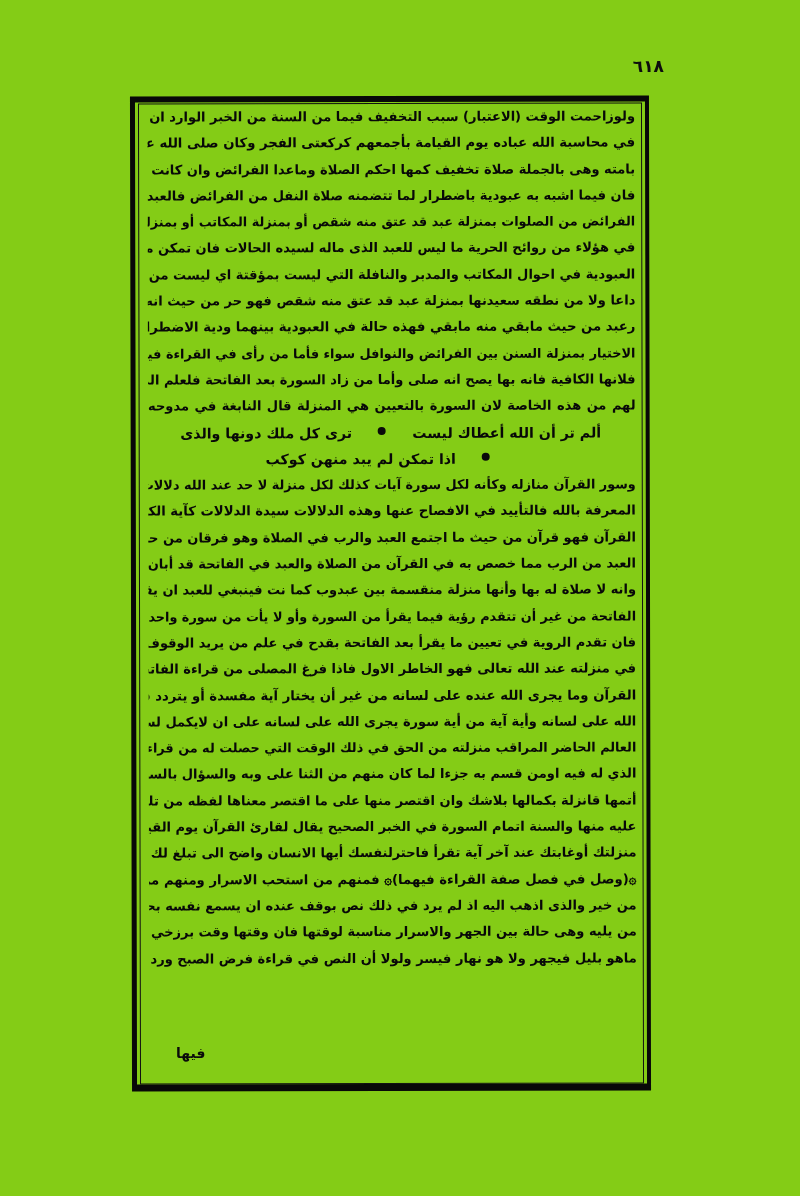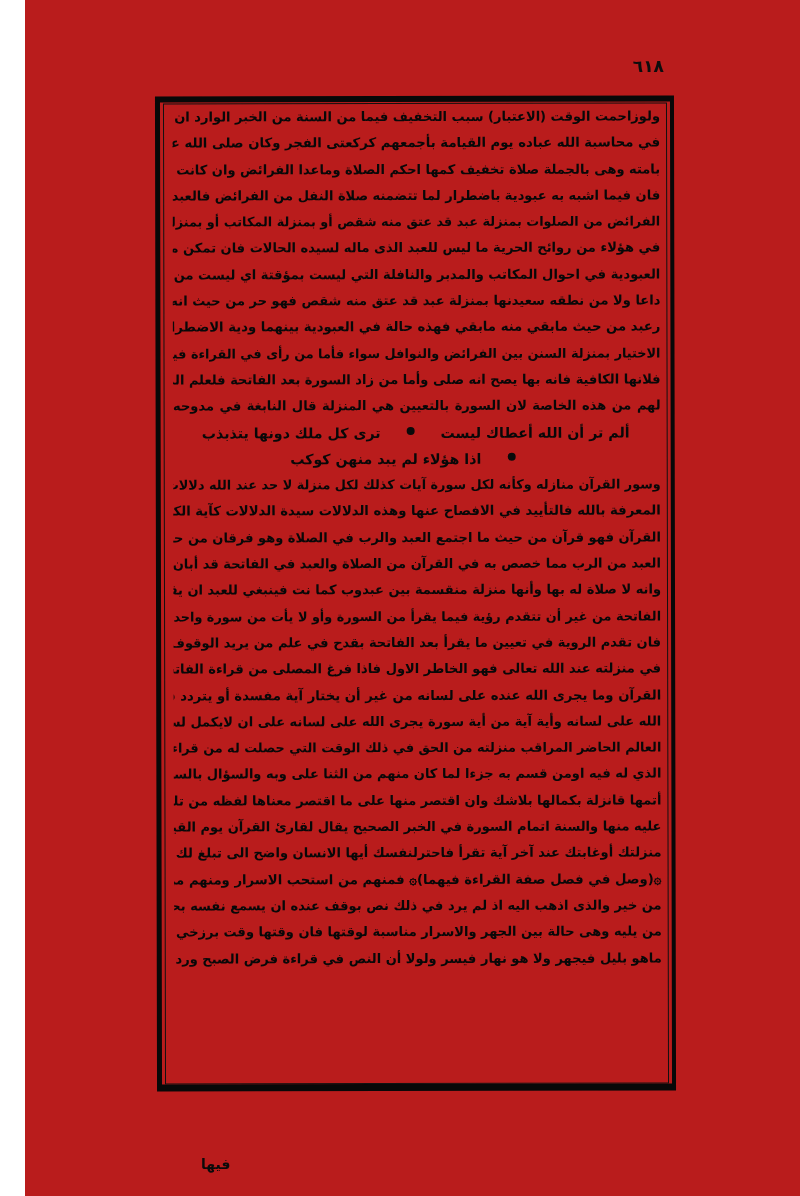--- a/index.html
+++ b/index.html
@@ -11,22 +11,21 @@
     width: 800px;
     height: 1196px;
     position: relative;
     overflow: hidden;
     font-family: "DejaVu Sans", sans-serif;
   }
 
   #page {
     position: absolute;
     inset: 0;
-    background: #b91c1c;
-    margin-left: 25px;
+    background: #84cc16;
   }
 
   
   #folio {
     position: absolute;
     top: 56px;
     right: 136px;
     font-family: "DejaVu Sans", sans-serif;
     font-size: 17px;
     font-weight: 700;
@@ -129,21 +128,21 @@
     margin: 0 26px;
     position: relative;
     top: -3px;
     flex: 0 0 auto;
   }
 
   
   #catchword {
     position: absolute;
     left: 176px;
-    top: 1156px;
+    top: 1045px;
     font-family: "DejaVu Sans", sans-serif;
     font-size: 14px;
     font-weight: 700;
     color: #0a0a0a;
     direction: rtl;
   }
 </style>
 </head>
 <body>
 
@@ -189,26 +188,26 @@
     <div class="ln">
         <span>فلانها الكافية فانه بها يصح انه صلى وأما من زاد السورة بعد الفاتحة فلعلم المنزلة التي حصلت</span>
       </div>
     <div class="ln">
         <span>لهم من هذه الخاصة لان السورة بالتعيين هي المنزلة قال النابغة في مدوحه</span>
       </div>
 
     <div class="verse">
       <span class="hemi">ألم تر أن الله أعطاك ليست</span>
       <span class="sep"></span>
-      <span class="hemi">ترى كل ملك دونها يتذبذب</span>
+      <span class="hemi">ترى كل ملك دونها والذى</span>
     </div>
 
     <div class="verse">
       <span class="sep"></span>
-      <span class="hemi">اذا هؤلاء لم يبد منهن كوكب</span>
+      <span class="hemi">اذا تمكن لم يبد منهن كوكب</span>
     </div>
 
     <div class="ln">
         <span>وسور القرآن منازله وكأنه لكل سورة آيات كذلك لكل منزلة لا حد عند الله دلالات وأوضحها</span>
       </div>
     <div class="ln">
         <span>المعرفة بالله فالتأييد في الافصاح عنها وهذه الدلالات سيدة الدلالات كآية الكرسي سيدة آى</span>
       </div>
     <div class="ln">
         <span>القرآن فهو قرآن من حيث ما اجتمع العبد والرب في الصلاة وهو فرقان من حيث ما تميزبه</span>

